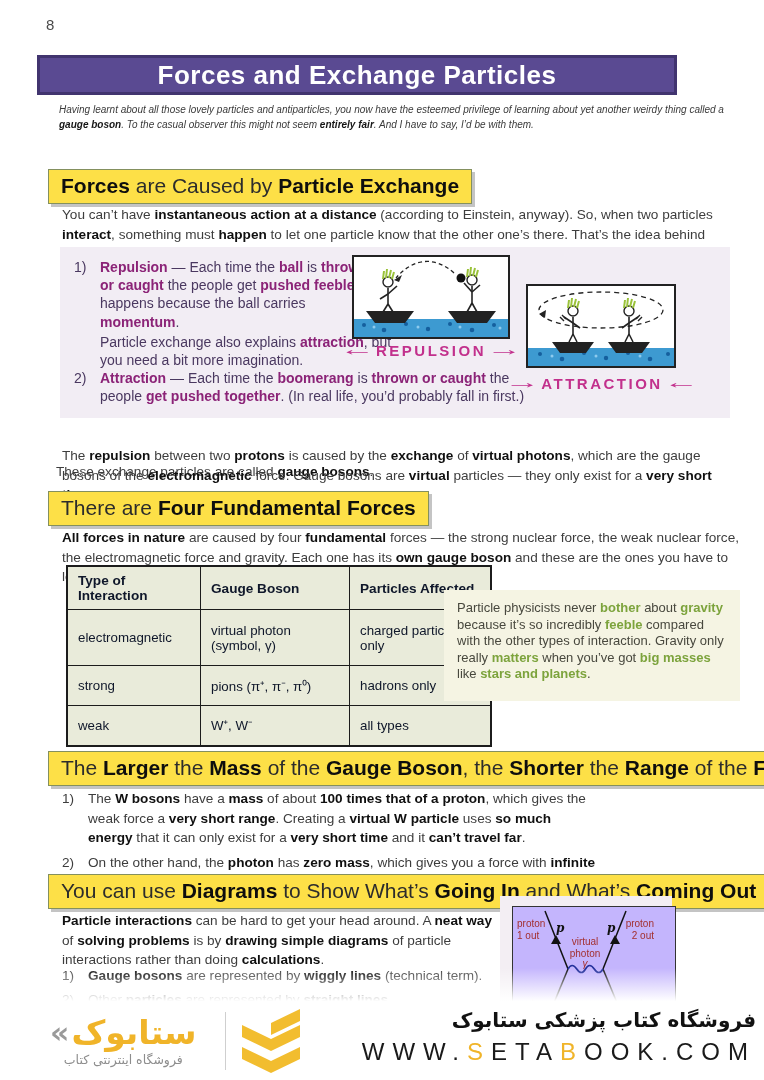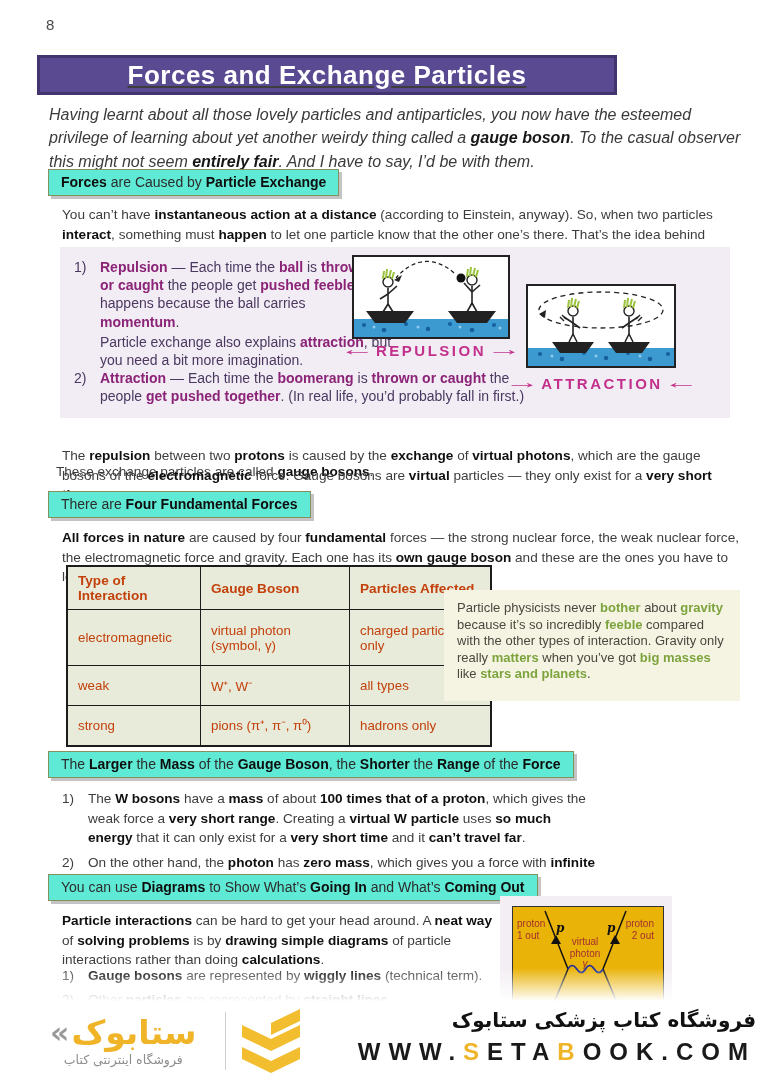--- a/index.html
+++ b/index.html
@@ -2,74 +2,74 @@
 <html><head>
 <meta charset="utf-8">
 <style>
   html,body{margin:0;padding:0;background:#ffffff;}
   .page{position:relative;width:764px;height:1080px;background:#ffffff;overflow:hidden;
         font-family:"Liberation Sans",sans-serif;color:#3d3d3d;}
   .abs{position:absolute;}
 
   .page-num{left:46px;top:16px;font-size:15px;color:#4a4a4a;}
 
-  .banner{left:37px;top:55px;width:580px;height:40px;background:#5a4a92;border:3px solid #41346f;
-          box-sizing:border-box;display:flex;align-items:center;justify-content:center;text-decoration:underline;}
+  .banner{left:37px;top:55px;width:640px;height:40px;background:#5a4a92;border:3px solid #41346f;
+          box-sizing:border-box;display:flex;align-items:center;justify-content:center;}
   .banner-title{color:#ffffff;font-weight:bold;font-size:26px;letter-spacing:.5px;}
 
-  .intro{left:49px;top:103px;width:692px;font-style:italic;font-size:16px;line-height:1.46;color:#3a3a3a;}
+  .intro{left:59px;top:103px;width:692px;font-style:italic;font-size:10px;line-height:1.46;color:#3a3a3a;}
   .intro .seg-b{font-weight:700;color:#161616;}
 
-  .ghead{background:#5eead4;border:1px solid #84905e;box-shadow:3px 3px 0 rgba(125,125,125,.45);
-         display:inline-block;padding:4px 12px 5px 12px;font-size:14px;color:#2c2c2c;white-space:nowrap;}
+  .ghead{background:#fde047;border:1px solid #84905e;box-shadow:3px 3px 0 rgba(125,125,125,.45);
+         display:inline-block;padding:4px 12px 5px 12px;font-size:21px;color:#2c2c2c;white-space:nowrap;}
   .ghead .seg-b{font-weight:800;color:#0e0e0e;}
 
   .body-rich{font-size:13.6px;line-height:1.45;color:#3d3d3d;}
   .body-rich .seg-b{font-weight:700;color:#101010;}
 
   .exchange-box{left:60px;top:247px;width:670px;height:171px;background:#f2edf4;}
   .exchange-box .body-rich{color:#4a3860;font-size:14px;line-height:1.3;}
   .exchange-box .seg-b{font-weight:700;color:#8b2377;}
   .num-item{display:flex;}
   .num-item .num{flex:0 0 26px;}
 
   .fig-label{display:flex;align-items:center;justify-content:center;color:#c2308c;
              font-size:15px;font-weight:600;}
   .fig-label .word{letter-spacing:2.5px;}
   .fig-label .arr{font-size:17px;transform:scaleX(2.1);margin:0 10px;}
 
-  .forces-table{border-collapse:collapse;background:#e9ebda;font-size:13.3px;color:#c2410c;}
+  .forces-table{border-collapse:collapse;background:#e9ebda;font-size:13.3px;color:#0f172a;}
   .forces-table th,.forces-table td{border:1.6px solid #1c1c1c;text-align:left;padding:6px 10px;vertical-align:middle;}
   .forces-table th{font-weight:700;font-size:13.6px;}
   .forces-table{border:2.5px solid #1c1c1c;}
 
   .side-note{left:444px;top:590px;width:296px;box-sizing:border-box;background:#f5f4e3;
              padding:10px 13px;font-size:13px;line-height:1.27;color:#48483e;}
   .side-note p{margin:0 0 8px 0;}
   .side-note p.tight{margin:0;}
   .side-note .seg-b{font-weight:700;color:#7ca33c;}
 
   .dia-wrap{left:500px;top:896px;width:172px;height:107px;background:#f3eef3;}
-  .dia-box{position:absolute;left:12px;top:10px;width:152px;height:97px;background:#eab308;
+  .dia-box{position:absolute;left:12px;top:10px;width:164px;height:97px;background:#c4b5fd;
            border:1.6px solid #333;box-sizing:border-box;overflow:hidden;}
 
   .fade{left:0;top:968px;width:764px;height:36px;
         background:linear-gradient(to bottom,rgba(255,255,255,0),#ffffff 92%);pointer-events:none;}
 
   .footer{left:0;top:1003px;width:764px;height:77px;background:#ffffff;}
   .logo{position:absolute;left:50px;top:4px;display:flex;align-items:center;}
   .logo-textcol{display:flex;flex-direction:column;align-items:center;margin-right:14px;}
   .wordmark{display:flex;align-items:center;direction:ltr;}
   .guillemet{color:#9a9a9a;font-size:30px;font-weight:bold;margin-right:2px;font-family:"DejaVu Sans",sans-serif;}
   .mark-text{color:#f0b429;font-size:33px;font-weight:bold;font-family:"DejaVu Sans",sans-serif;line-height:1.1;}
   .tagline{color:#8d8d8d;font-size:12.5px;font-family:"DejaVu Sans",sans-serif;margin-top:1px;}
   .logo-sep{width:1px;height:58px;background:#cfcfcf;margin:0 14px;}
   .store-right{position:absolute;right:8px;top:5px;text-align:right;}
   .store-title{font-size:20px;font-weight:bold;color:#111;font-family:"DejaVu Sans",sans-serif;}
-  .url{margin-top:6px;font-size:24px;font-weight:bold;color:#1a1a1a;letter-spacing:8px;
+  .url{margin-top:6px;font-size:24px;font-weight:normal;color:#1a1a1a;letter-spacing:8px;
        font-family:"Liberation Sans",sans-serif;}
   .url .seg-y{color:#f0b429;}
 
   svg text{font-family:"Liberation Sans",sans-serif;}
   .dtext{font-size:10px;fill:#a33030;}
   .dp{font-size:12px;font-weight:bold;font-style:italic;fill:#111;font-family:"DejaVu Serif",serif;}
 </style>
 </head>
 <body>
 
@@ -214,28 +214,28 @@
         <th style="width:120px;">Particles Affected</th>
       </tr>
     </thead>
     <tbody>
       <tr style="height:56px;">
         <td>electromagnetic</td>
         <td>virtual photon (symbol, γ)</td>
         <td>charged particles only</td>
       </tr>
       <tr style="height:40px;">
+        <td>strong</td>
+        <td>pions (π⁺, π⁻, π⁰)</td>
+        <td>hadrons only</td>
+      </tr>
+      <tr style="height:40px;">
         <td>weak</td>
         <td>W⁺, W⁻</td>
         <td>all types</td>
-      </tr>
-      <tr style="height:40px;">
-        <td>strong</td>
-        <td>pions (π⁺, π⁻, π⁰)</td>
-        <td>hadrons only</td>
       </tr>
     </tbody>
   </table>
 
   <div class="abs side-note">
     <p><span>Particle physicists never </span><span class="seg-b">bother</span><span> about </span><span class="seg-b">gravity</span><span> because it’s so incredibly </span><span class="seg-b">feeble</span><span> compared with the other types of interaction.  Gravity only really </span><span class="seg-b">matters</span><span> when you’ve got </span><span class="seg-b">big masses</span><span> like </span><span class="seg-b">stars and planets</span><span>.</span></p>
   </div>
 
   <div class="abs ghead" style="left:48px;top:751px;"><span>The </span><span class="seg-b">Larger</span><span> the </span><span class="seg-b">Mass</span><span> of the </span><span class="seg-b">Gauge Boson</span><span>, the </span><span class="seg-b">Shorter</span><span> the </span><span class="seg-b">Range</span><span> of the </span><span class="seg-b">Force</span></div>
 

